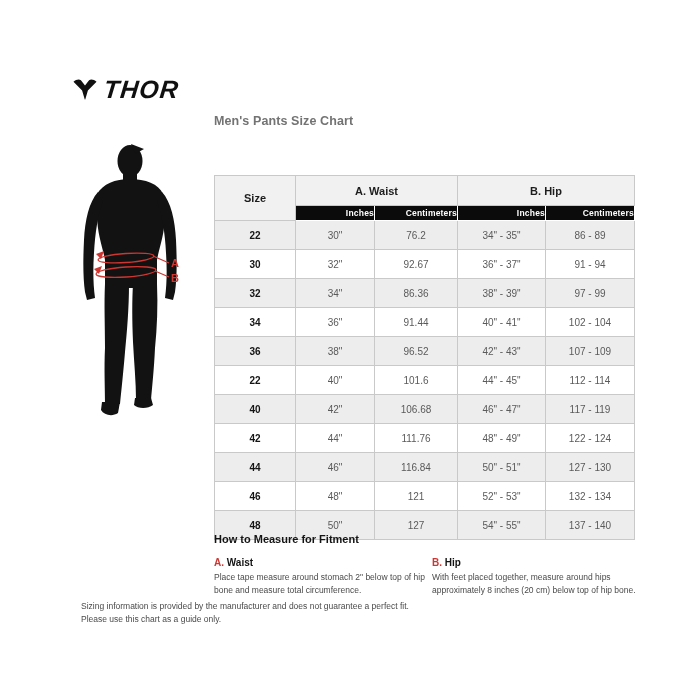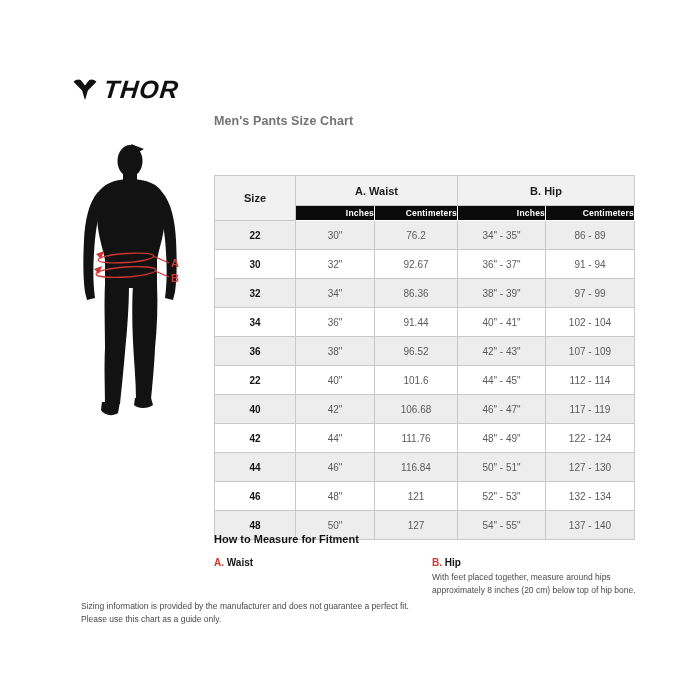--- a/index.html
+++ b/index.html
@@ -204,20 +204,21 @@
   </tbody>
   </table>
 
   <div class="measure-title">How to Measure for Fitment</div>
 
   <div class="measure-col col-a">
     <p class="measure-head">
       <span class="letter">A.</span>
       <span>Waist</span>
     </p>
+    <p class="measure-text">Place tape measure around stomach 2" below top of hip bone and measure total circumference.</p>
   </div>
 
   <div class="measure-col col-b">
     <p class="measure-head">
       <span class="letter">B.</span>
       <span>Hip</span>
     </p>
     <p class="measure-text">With feet placed together, measure around hips approximately 8 inches (20 cm) below top of hip bone.</p>
   </div>
 

